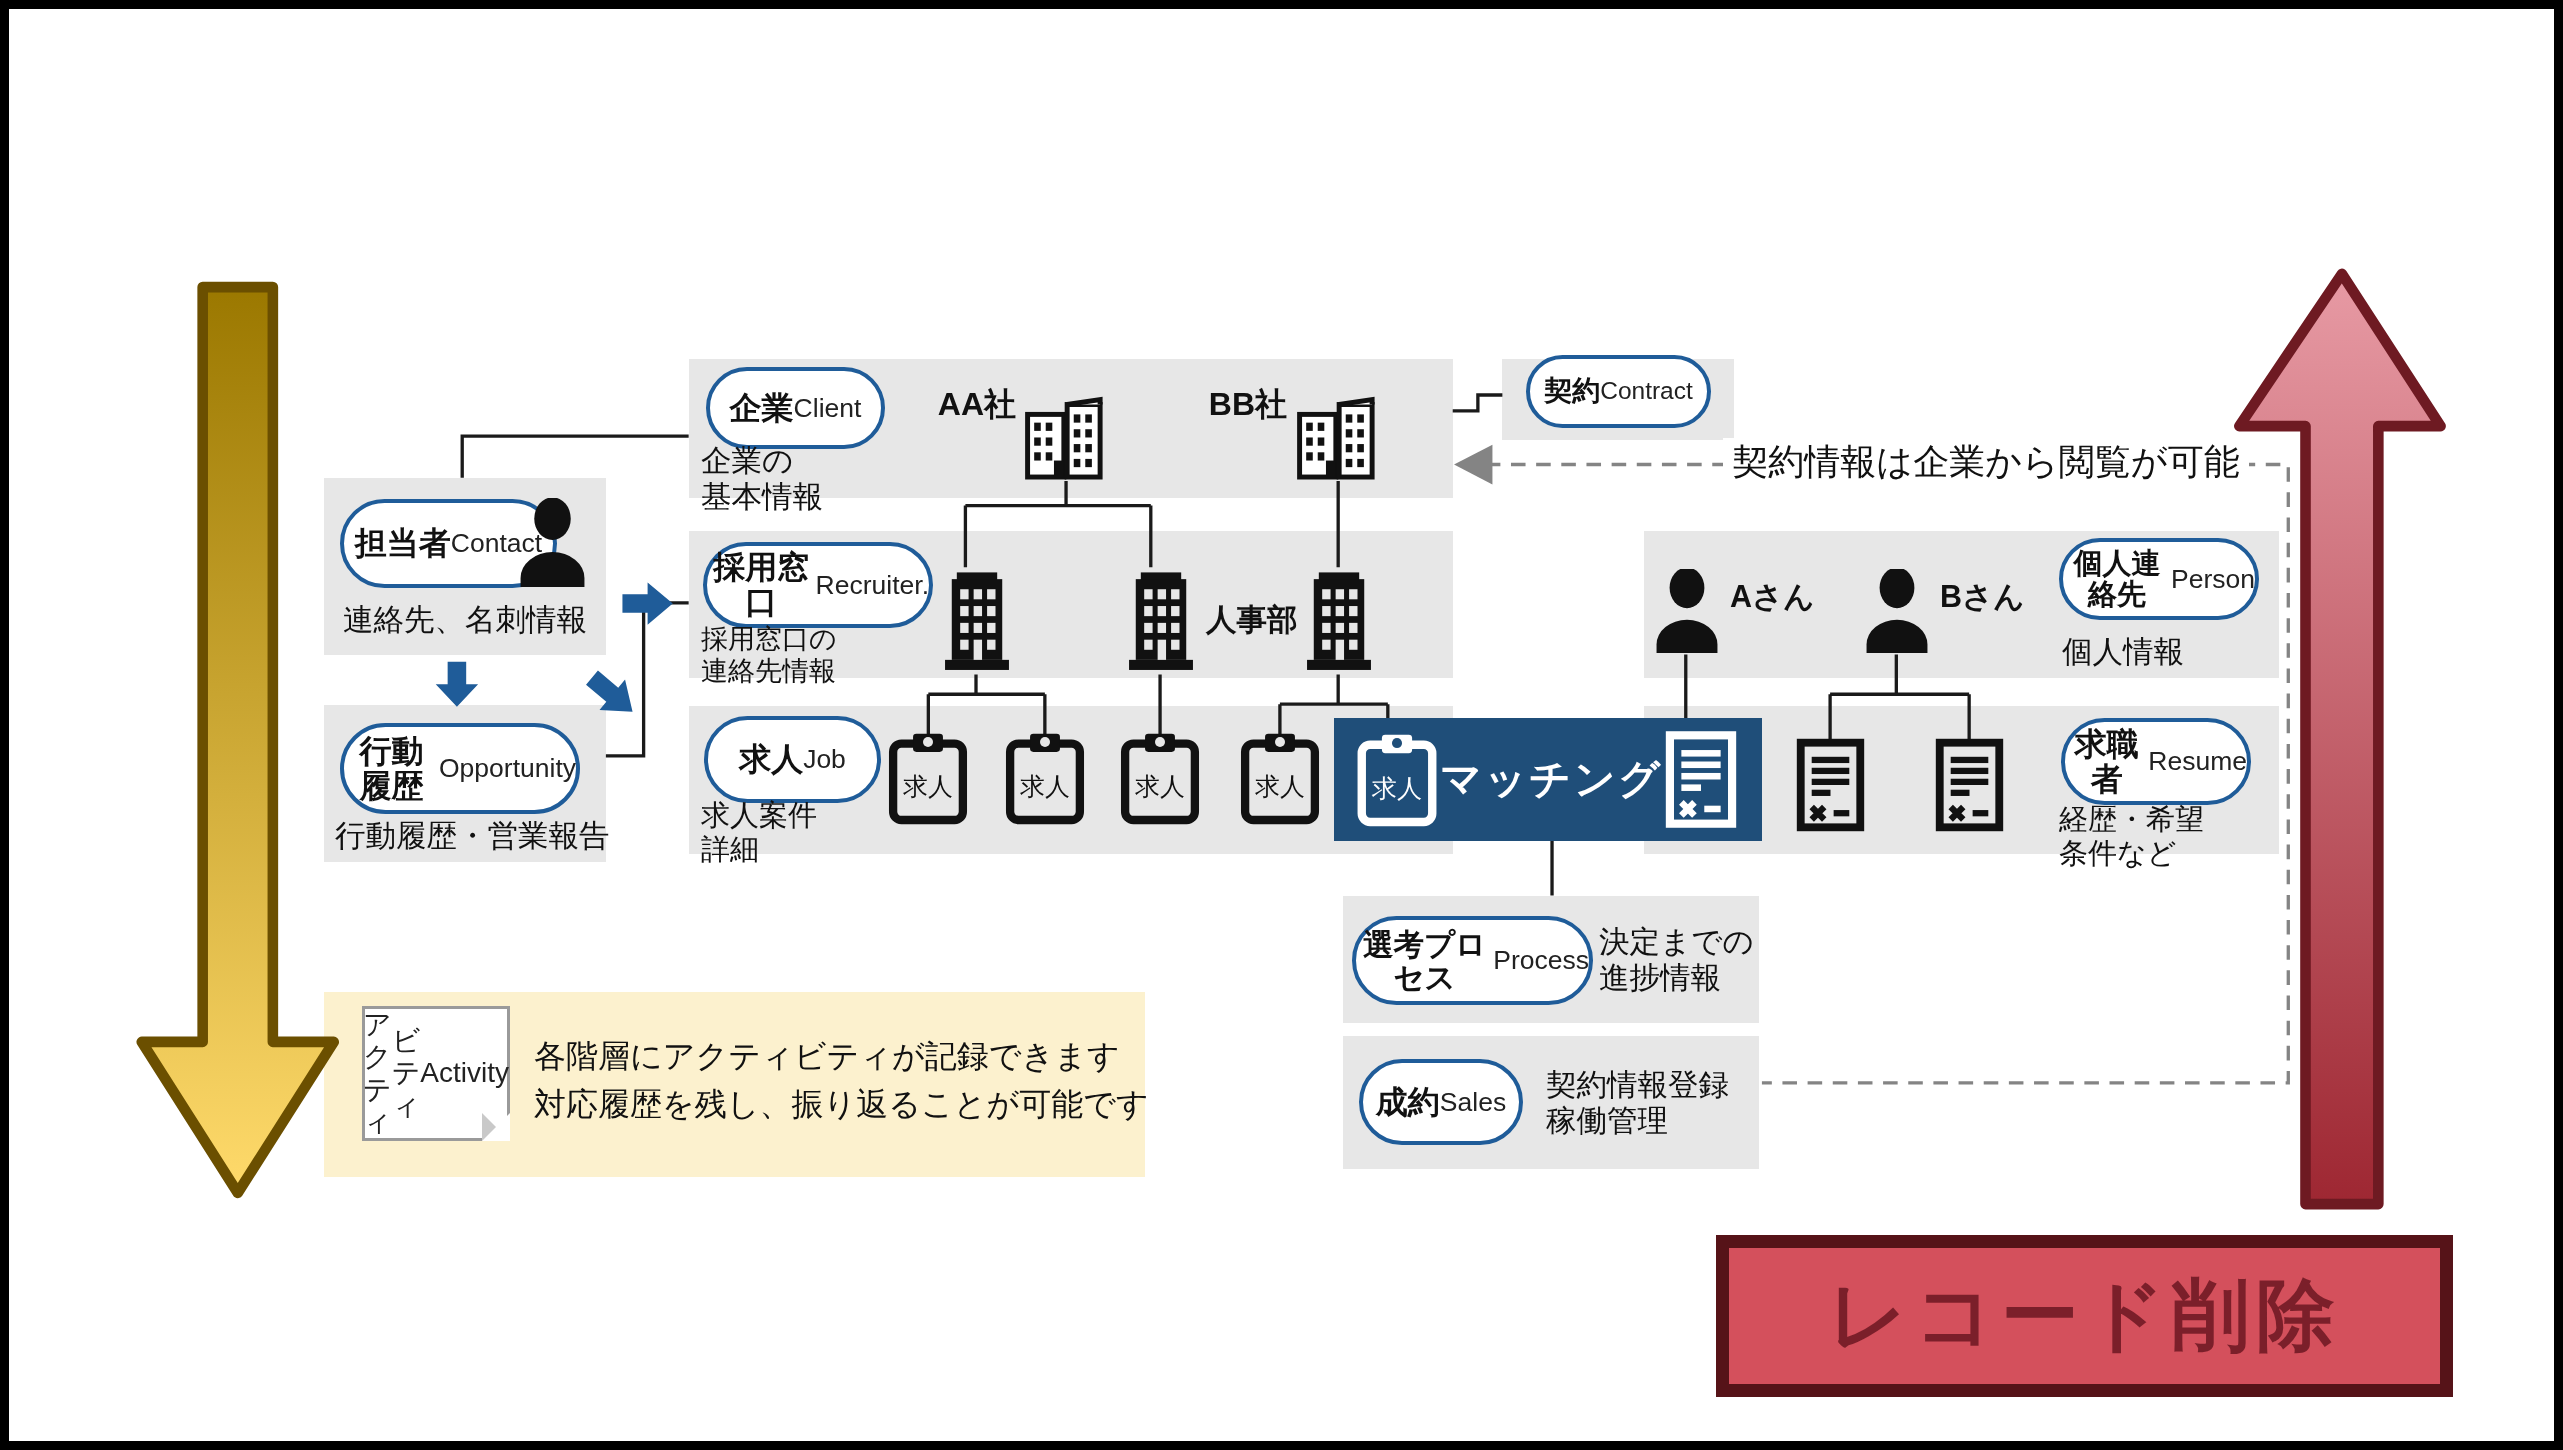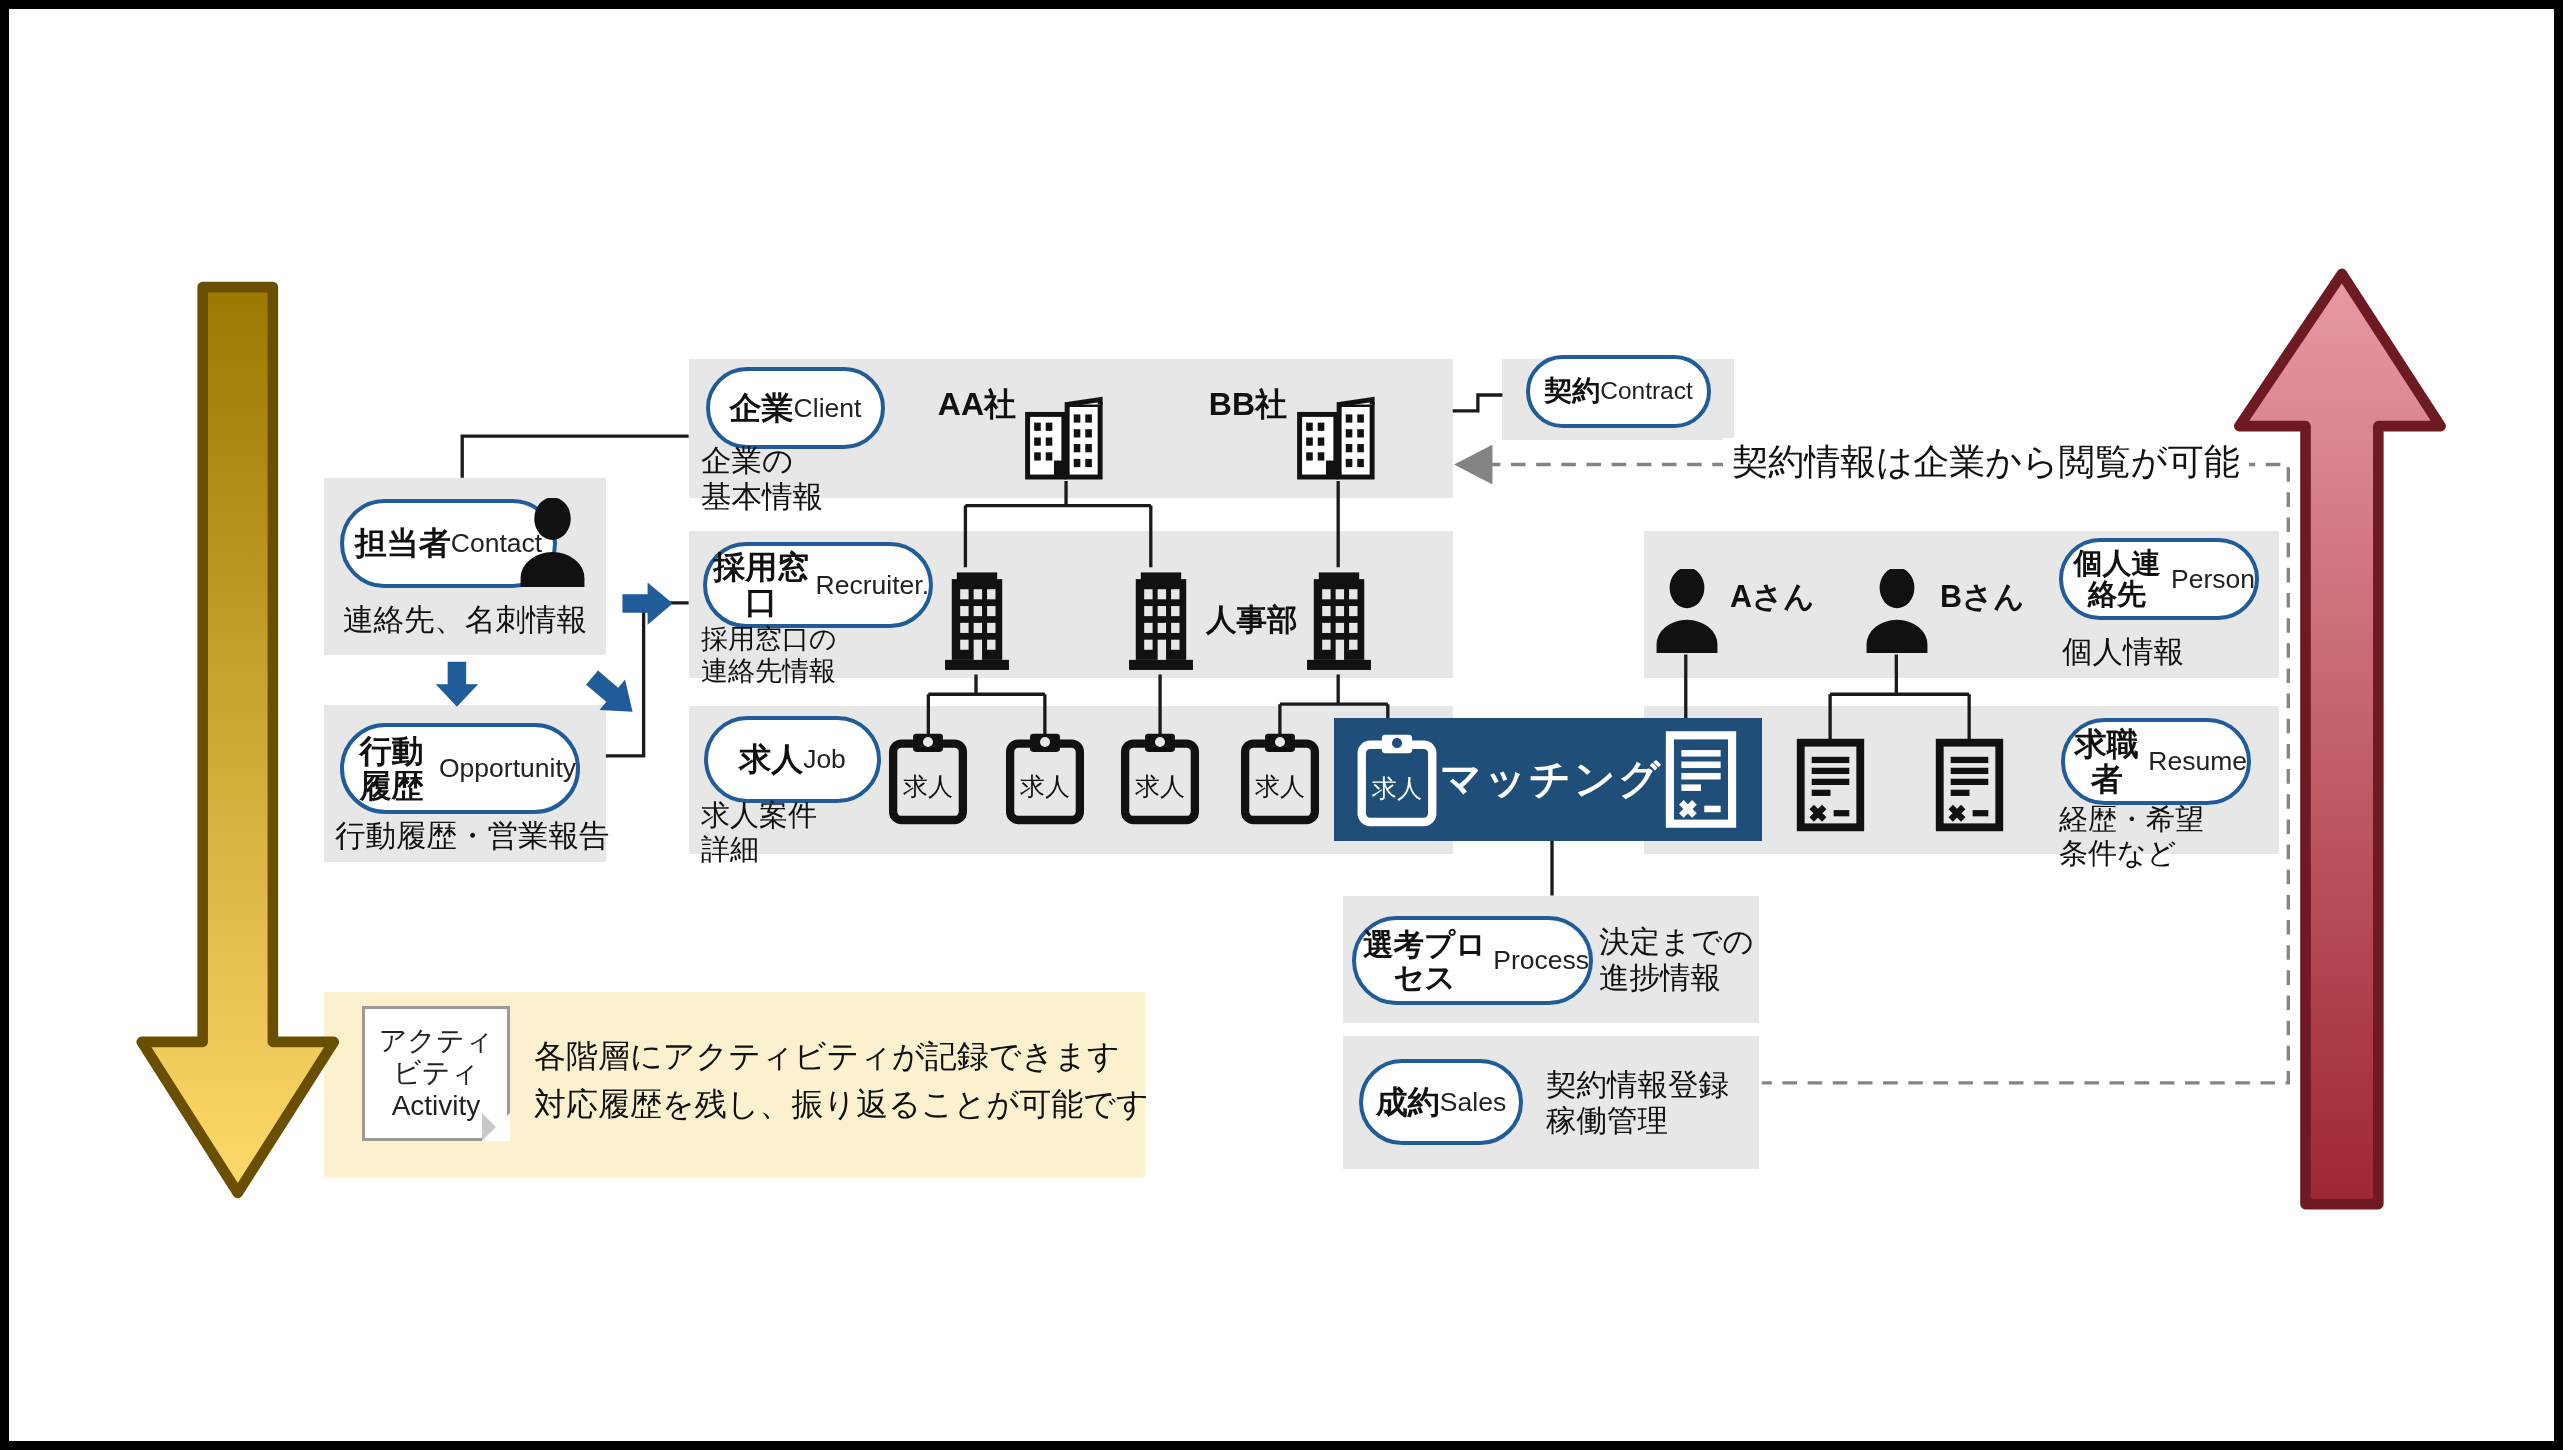--- a/index.html
+++ b/index.html
@@ -18,21 +18,21 @@
   #matching-box{position:absolute;left:1325px;top:709px;width:428px;height:123px;background:#1F4E79;
     z-index:3;display:flex;align-items:center;}
   #matching-label{flex:1;text-align:center;color:#fff;font-size:41px;font-weight:bold;letter-spacing:2.6px;}
   .title-box{position:absolute;display:flex;align-items:center;justify-content:center;z-index:5;box-sizing:border-box;}
   #title-add{left:136px;top:64px;width:758px;height:171px;background:#F0B402;border:13.2px solid #7A5C00;}
   #title-add .t{font-size:78px;font-weight:bold;color:#7A5C00;letter-spacing:6.6px;}
   #title-delete{left:1707px;top:1226px;width:737px;height:162px;background:#D4505C;border:13.2px solid #561318;}
   #title-delete .t{font-size:78px;font-weight:bold;color:#7B1F2A;letter-spacing:6.6px;}
   #note-panel{position:absolute;left:315px;top:983px;width:821px;height:185px;background:#FCF1CE;z-index:1;}
   #sticky{position:absolute;left:353px;top:997px;width:142px;height:129px;background:#fff;border:3.3px solid #9a9a9a;
-    z-index:4;display:flex;flex-direction:column;align-items:center;justify-content:center;
+    z-index:4;display:flex;flex-direction:row;align-items:center;justify-content:center;
     font-size:28px;line-height:1.15;color:#222;text-align:center;}
   #sticky .fold{position:absolute;right:-3.3px;bottom:-3.3px;width:0;height:0;
     border-left:28px solid transparent;border-bottom:28px solid #fff;}
   #sticky .fold2{position:absolute;right:-3.3px;bottom:-3.3px;width:0;height:0;
     border-top:28px solid transparent;border-left:28px solid #c9c9c9;}
   #note-text{position:absolute;left:525px;top:1023px;font-size:32px;line-height:1.5;color:#111;z-index:4;white-space:nowrap;}
   #banner-note{position:absolute;left:1714px;top:429px;background:#fff;padding:0 9.3px;font-size:36px;color:#111;z-index:4;white-space:nowrap;}
 </style>
 </head>
 <body>
@@ -80,20 +80,23 @@
          M901 1128 H958 V897 H1026"></path>
 
     <path fill="none" stroke="#848484" stroke-width="5" stroke-dasharray="22 16" d="M2230 688 H3442 V1622 H2647"></path>
     <polygon points="2182,688 2240,658 2240,718" fill="#848484"></polygon>
 
     <polygon fill="#1F5C99" points="926,884 964,884 964,866 1002,898 964,930 964,912 926,912"></polygon>
     <polygon fill="#1F5C99" points="662,986 690,986 690,1020 708,1020 676,1054 644,1020 662,1020"></polygon>
     <polygon fill="#1F5C99" transform="translate(880,1010) rotate(40)" points="0,-14 40,-14 40,-30 80,0 40,30 40,14 0,14"></polygon>
   </svg>
 
+  <div class="title-box" id="title-delete">
+    <span class="t">レコード削除</span>
+  </div>
 
   <div class="pill" style="left:697px;top:358px;width:171px;height:74px;">
     <span class="jp">企業</span>
     <span class="en">Client</span>
   </div>
   <div class="pill" style="left:1517px;top:346px;width:177px;height:65px;">
     <span class="jp" style="font-size:28px;">契約</span>
     <span class="en" style="font-size:24.5px;">Contract</span>
   </div>
   <div class="pill" style="left:694px;top:533px;width:222px;height:78px;">

